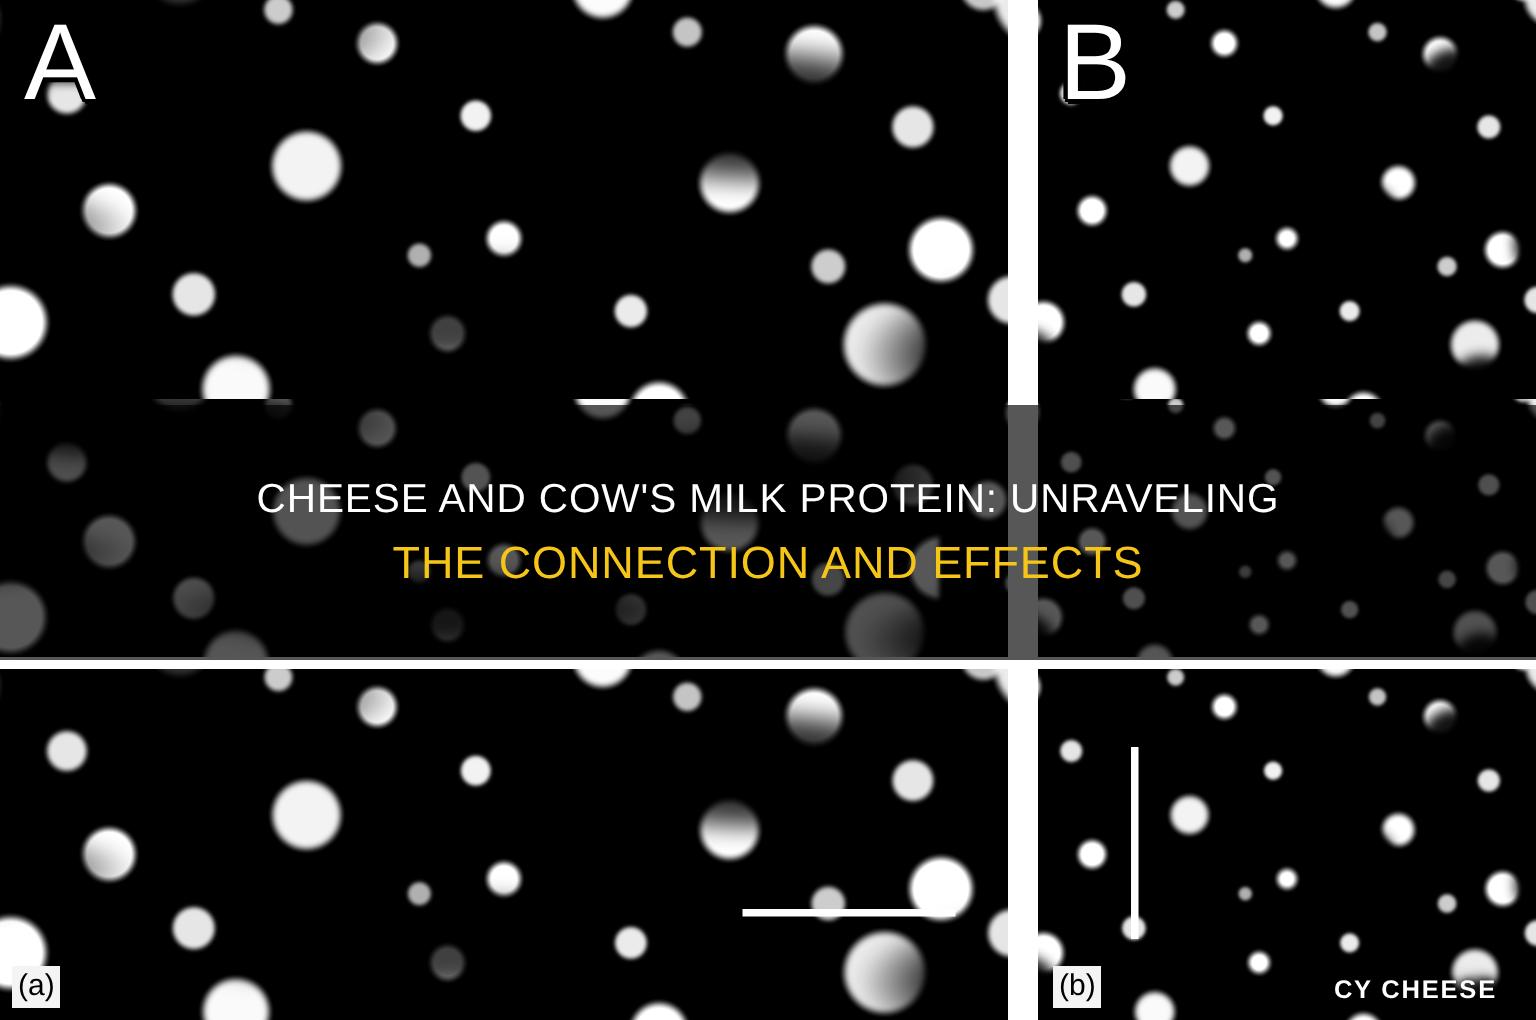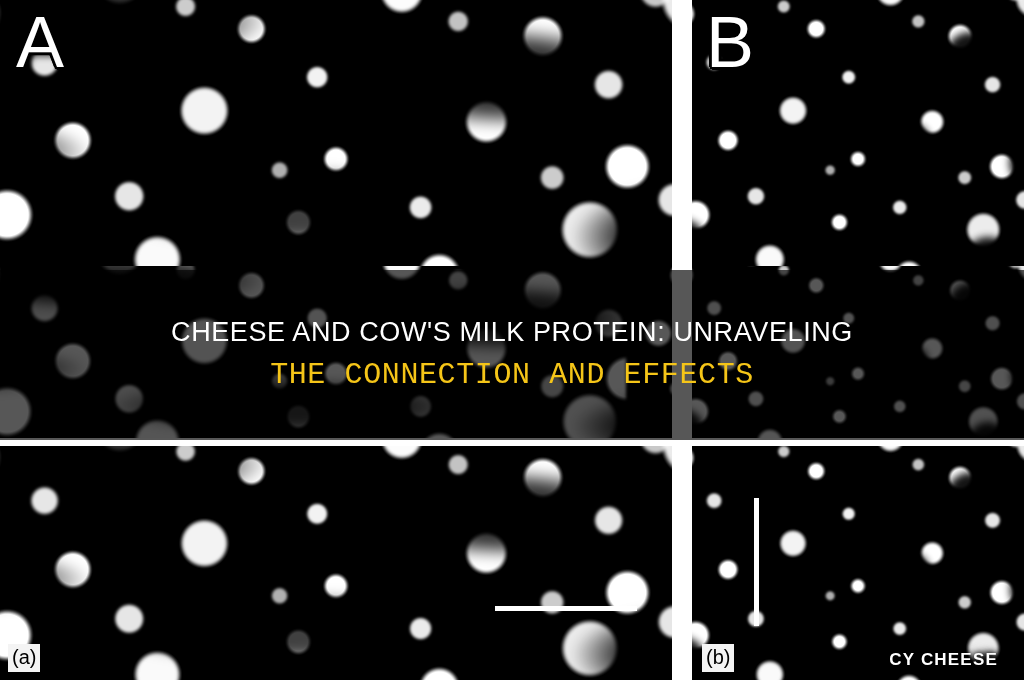--- a/index.html
+++ b/index.html
@@ -151,21 +151,21 @@
     color:#ffffff;
     font-family:"Liberation Sans",sans-serif;
     font-size:27px;
     font-weight:400;
     letter-spacing:.6px;
     line-height:1.1;
     white-space:nowrap;
   }
   #title-line-2{
     color:#f5c518;
-    font-family:Liberation Mono, monospace;
+    font-family:Liberation Sans, sans-serif;
     font-size:30px;
     font-weight:400;
     letter-spacing:.6px;
     line-height:1.1;
     white-space:nowrap;
   }
 
   
   #watermark{
     position:absolute;

